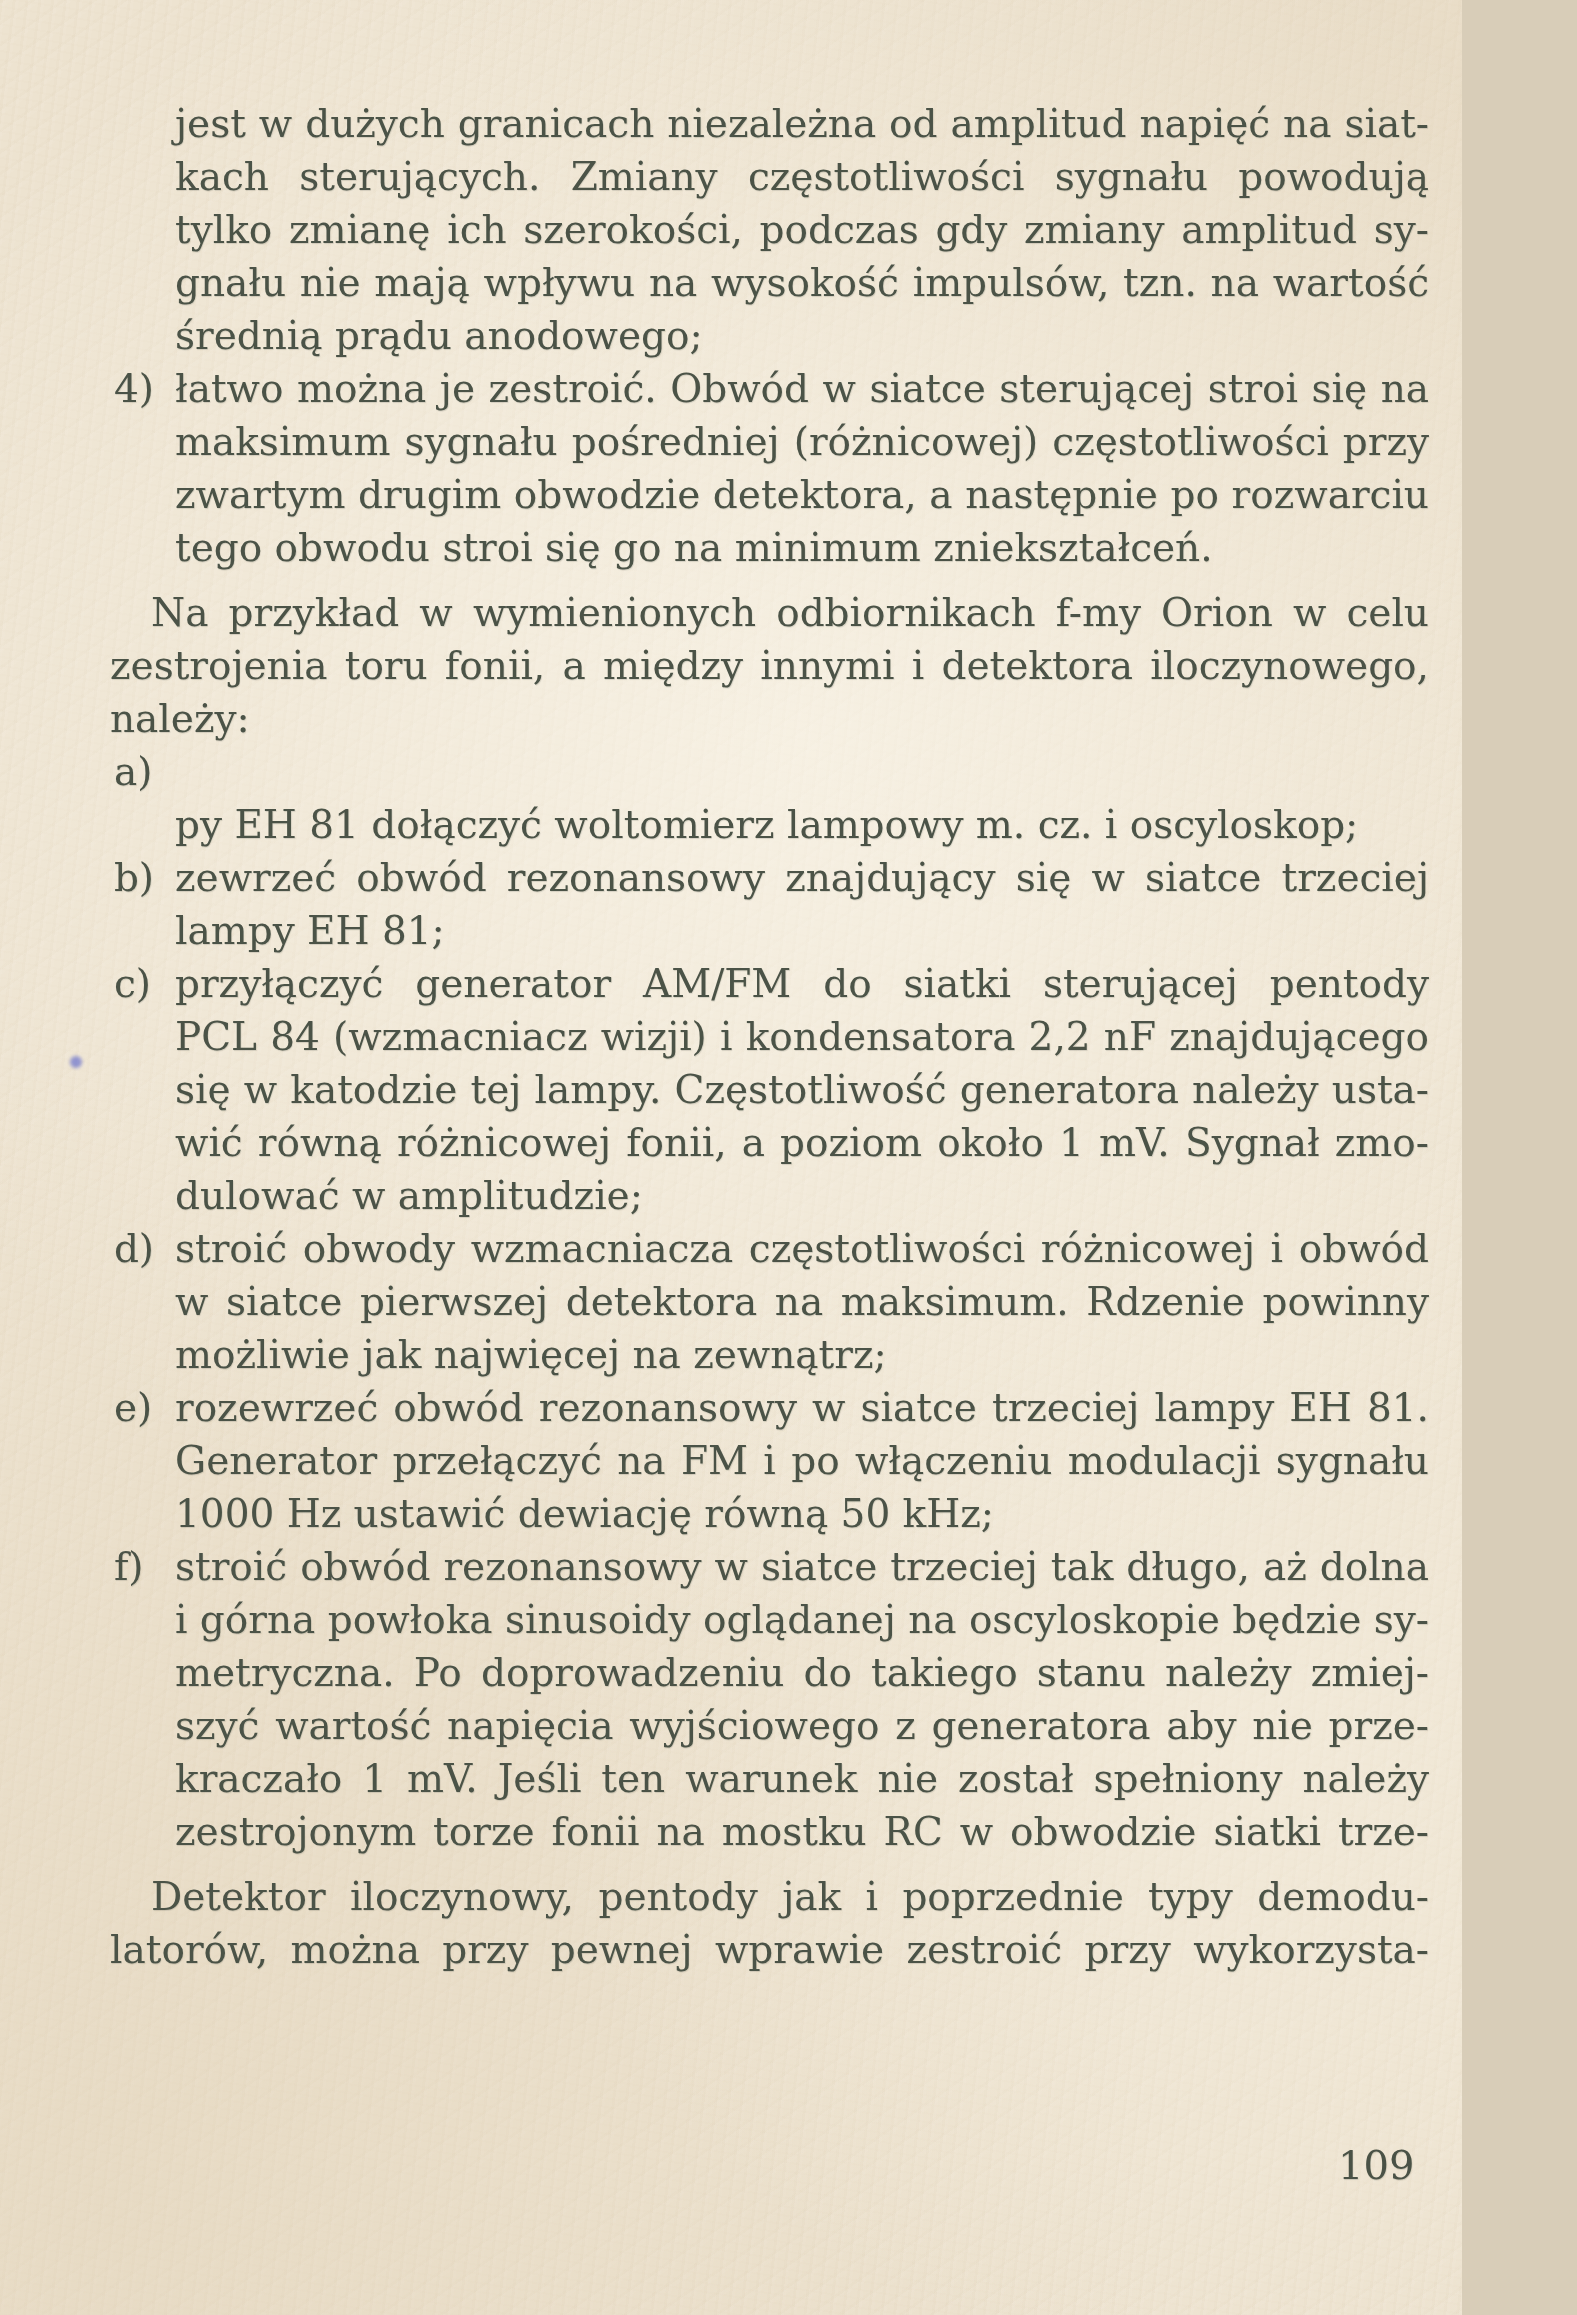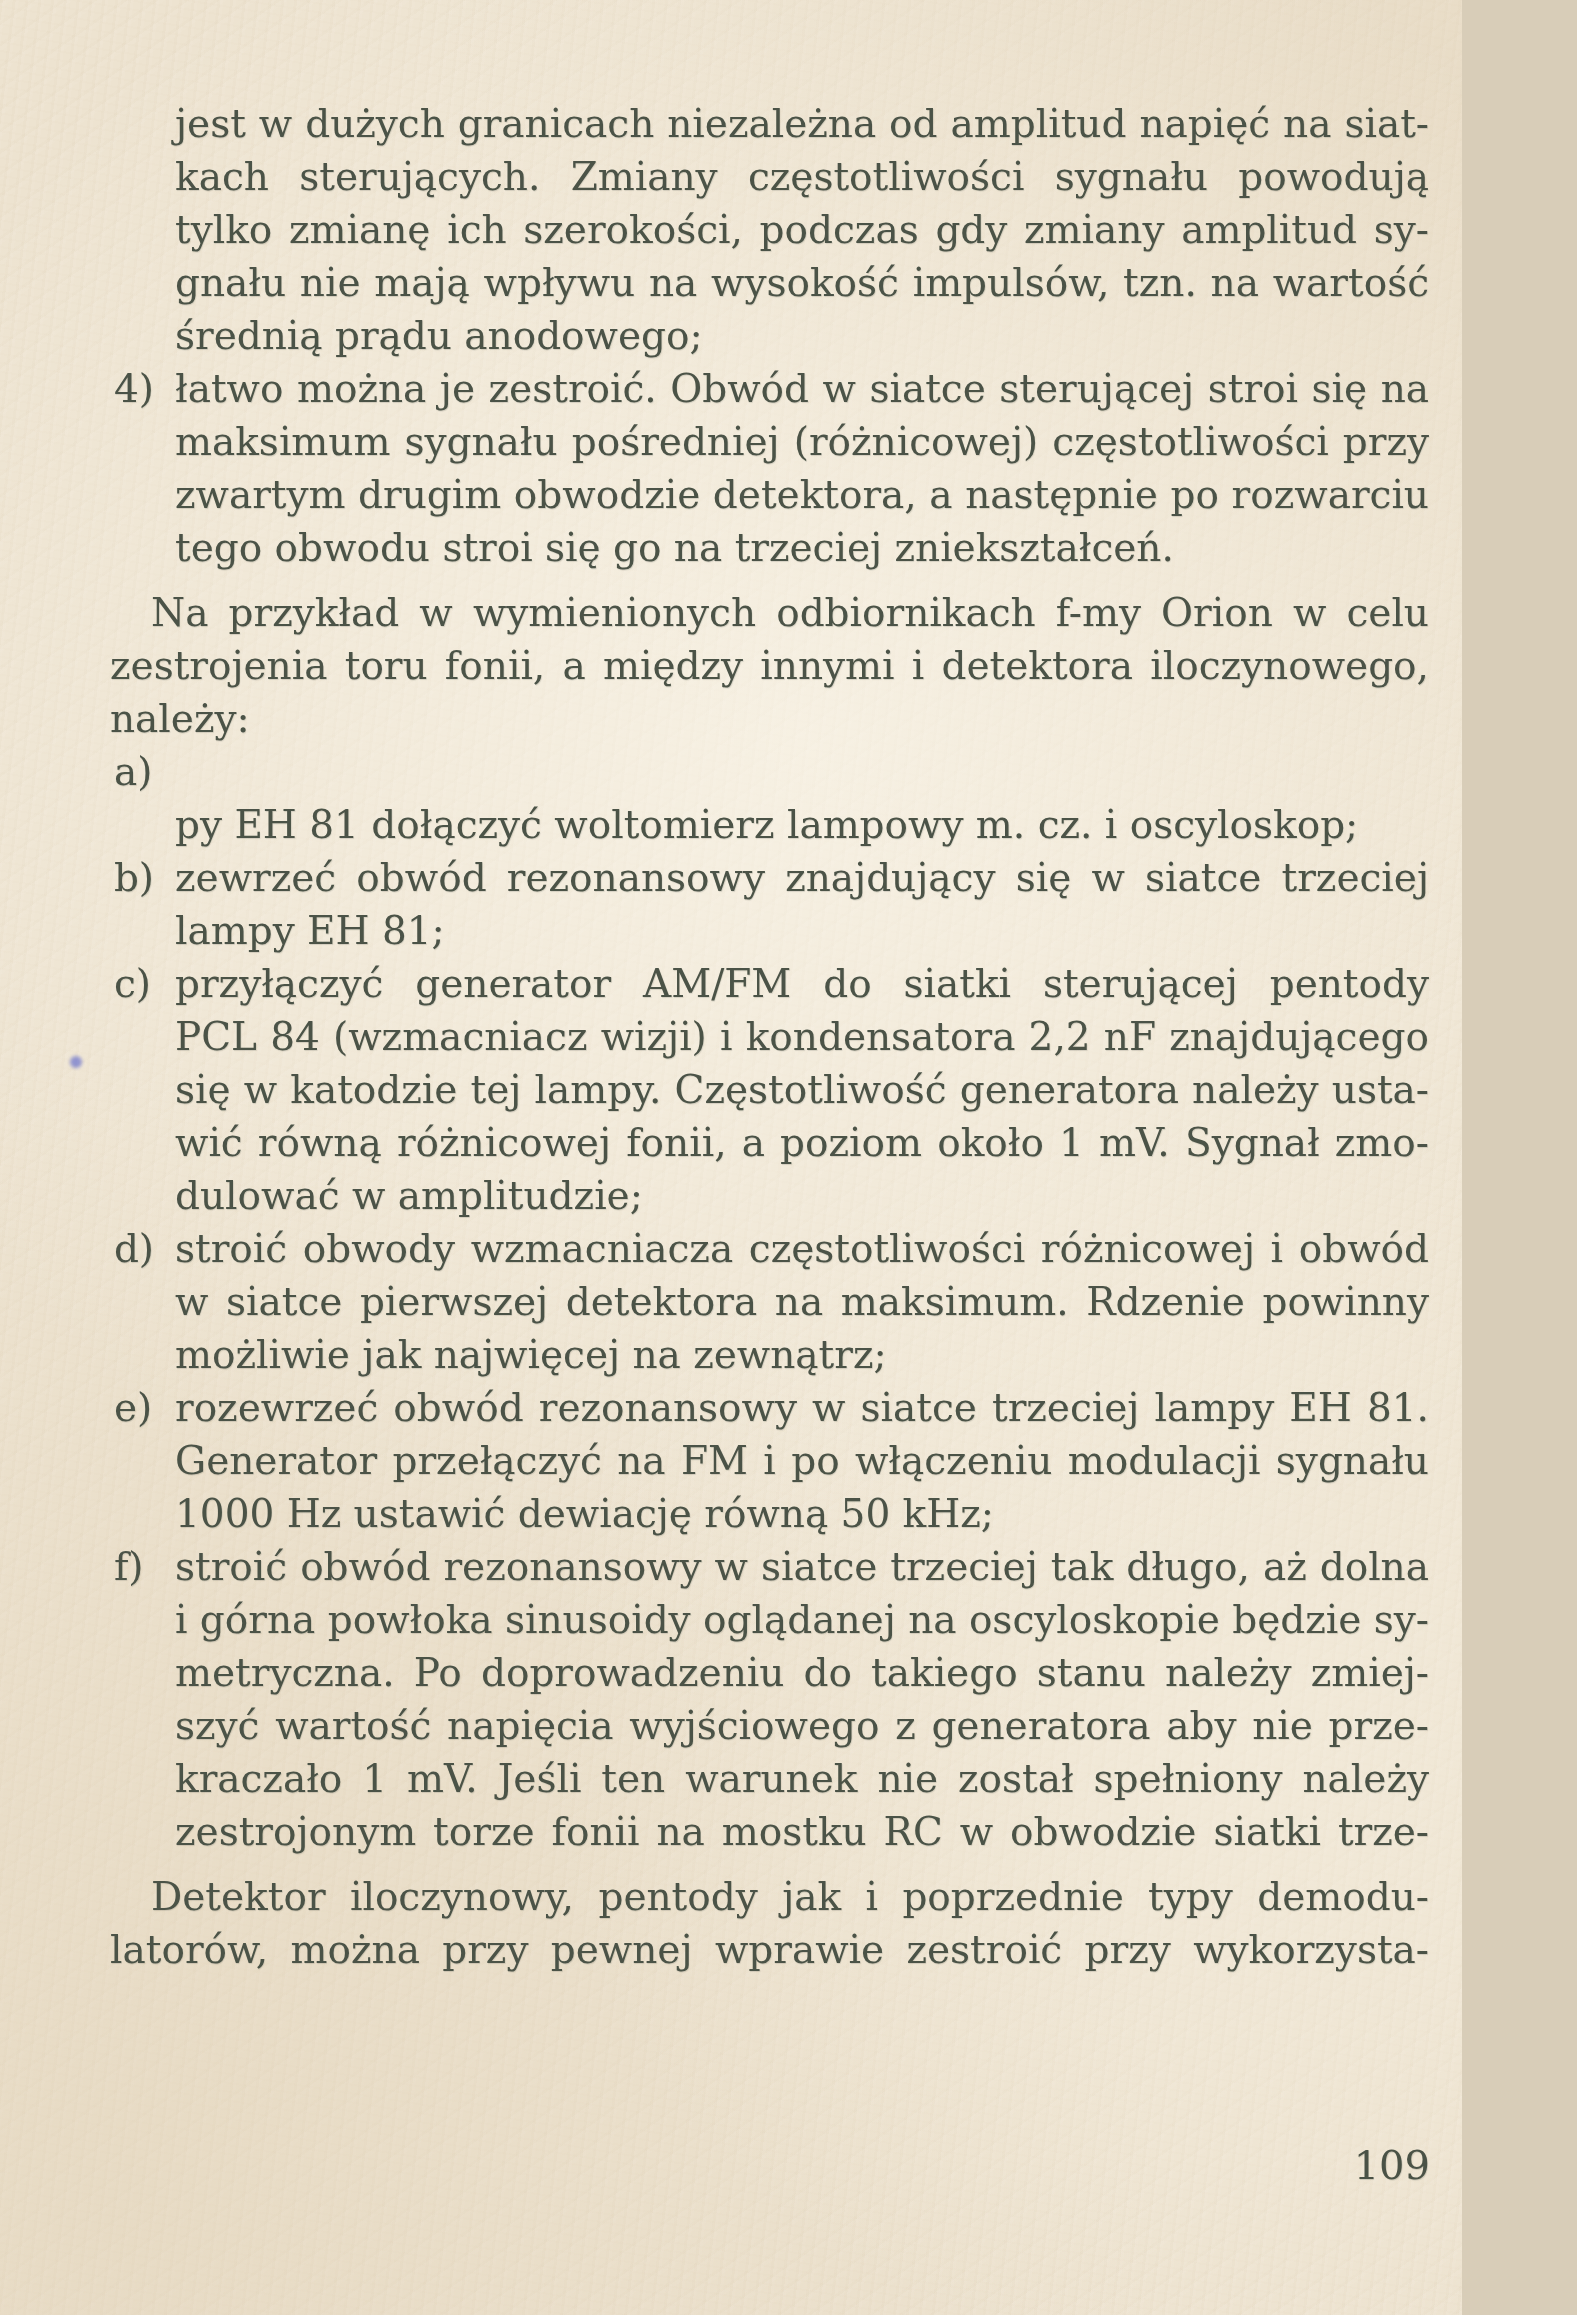--- a/index.html
+++ b/index.html
@@ -32,21 +32,21 @@
   .ln { position: relative; height: 53px; }
   .ln.i { padding-left: 65px; }   
   .ln.p { padding-left: 41px; margin-top: 12px; }   
   .ln.j { text-align: justify; text-align-last: justify; }
   .mk { position: absolute; left: 3.9px; top: 0; }
   .pagenum {
     position: absolute;
     left: 1338px;
     top: 2143px;
     width: 92px;
-    text-align: right;
+    text-align: left;
     font-family: "DejaVu Serif", "Liberation Serif", serif;
     font-size: 40px;
     line-height: 45px;
     color: #4a5246;
     text-shadow: 0.6px 0.6px 0.8px rgba(75,83,71,0.2);
   }
   .inkdot {
     position: absolute;
     left: 68px;
     top: 1054px;
@@ -67,21 +67,21 @@
   <div class="textblock">
     <div class="ln i j"><span>jest w dużych granicach niezależna od amplitud napięć na siat-</span></div>
     <div class="ln i j"><span>kach sterujących. Zmiany częstotliwości sygnału powodują</span></div>
     <div class="ln i j"><span>tylko zmianę ich szerokości, podczas gdy zmiany amplitud sy-</span></div>
     <div class="ln i j"><span>gnału nie mają wpływu na wysokość impulsów, tzn. na wartość</span></div>
     <div class="ln i"><span>średnią prądu anodowego;</span></div>
 
     <div class="ln i j"><span class="mk">4)</span><span>łatwo można je zestroić. Obwód w siatce sterującej stroi się na</span></div>
     <div class="ln i j"><span>maksimum sygnału pośredniej (różnicowej) częstotliwości przy</span></div>
     <div class="ln i j"><span>zwartym drugim obwodzie detektora, a następnie po rozwarciu</span></div>
-    <div class="ln i"><span>tego obwodu stroi się go na trzeciej zniekształceń.</span></div>
+    <div class="ln i"><span>tego obwodu stroi się go na minimum zniekształceń.</span></div>
 
     <div class="ln p j"><span>Na przykład w wymienionych odbiornikach f-my Orion w celu</span></div>
     <div class="ln j"><span>zestrojenia toru fonii, a między innymi i detektora iloczynowego,</span></div>
     <div class="ln"><span>należy:</span></div>
 
     <div class="ln i j"><span class="mk">a)</span></div>
     <div class="ln i"><span>py EH 81 dołączyć woltomierz lampowy m. cz. i oscyloskop;</span></div>
 
     <div class="ln i j"><span class="mk">b)</span><span>zewrzeć obwód rezonansowy znajdujący się w siatce trzeciej</span></div>
     <div class="ln i"><span>lampy EH 81;</span></div>

